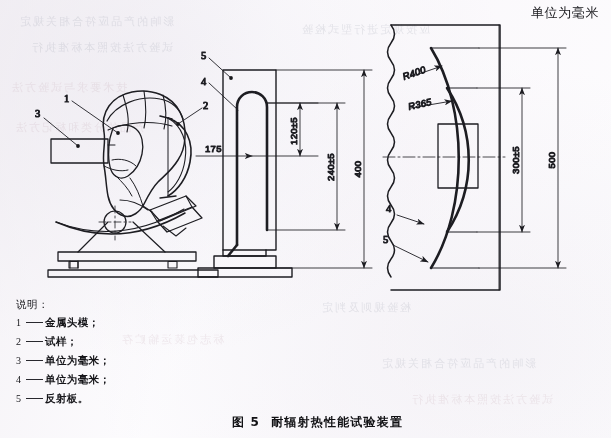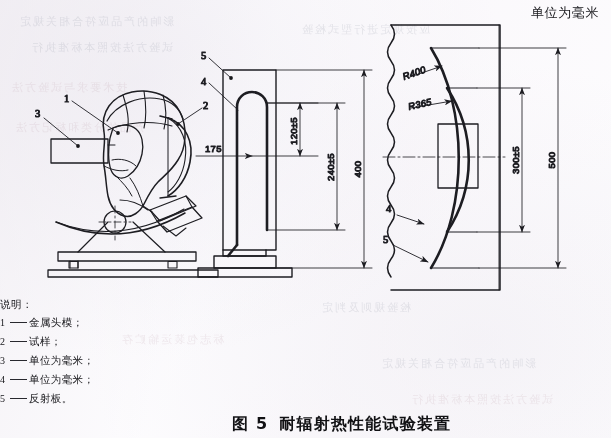--- a/index.html
+++ b/index.html
@@ -44,21 +44,21 @@
     position: absolute;
     left: 0;
     top: 0;
     width: 611px;
     height: 438px;
   }
 
   
   #notes {
     position: absolute;
-    left: 0;
+    left: 16px;
     top: 299px;
     width: 210px;
   }
   #notes .note-head {
     font-size: 10.5px;
     line-height: 1;
     margin-bottom: 7px;
     letter-spacing: 0.5px;
     font-family: "DejaVu Sans", "Liberation Sans", sans-serif;
     color: #16161a;
@@ -81,31 +81,31 @@
   #notes .note-dash {
     flex: 0 0 auto;
     width: 17px;
     border-bottom: 1.1px solid #28282e;
     position: relative;
     top: -3px;
     margin: 0 2px 0 1px;
   }
   #notes .note-label {
     flex: 0 0 auto;
-    font-weight: normal;
+    font-weight: bold;
     letter-spacing: 0.4px;
     text-align: right;
   }
 
   
   #caption {
     position: absolute;
     left: 232px;
     top: 414px;
-    font-size: 16px;
+    font-size: 12px;
     font-weight: bold;
     letter-spacing: 1.2px;
     font-family: "DejaVu Sans", "Liberation Sans", sans-serif;
     color: #111114;
     white-space: nowrap;
   }
   #caption .fig-no { margin-right: 11px; }
 
   
   #unit-note {

